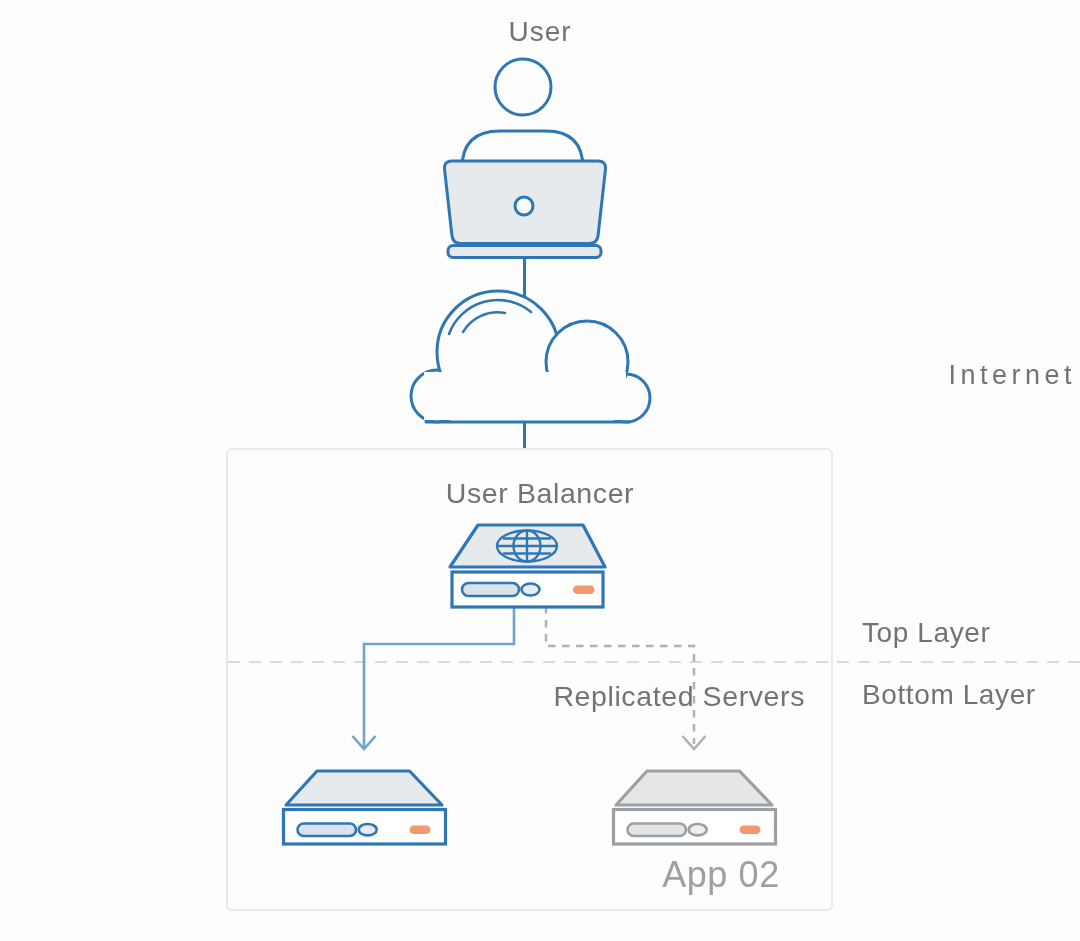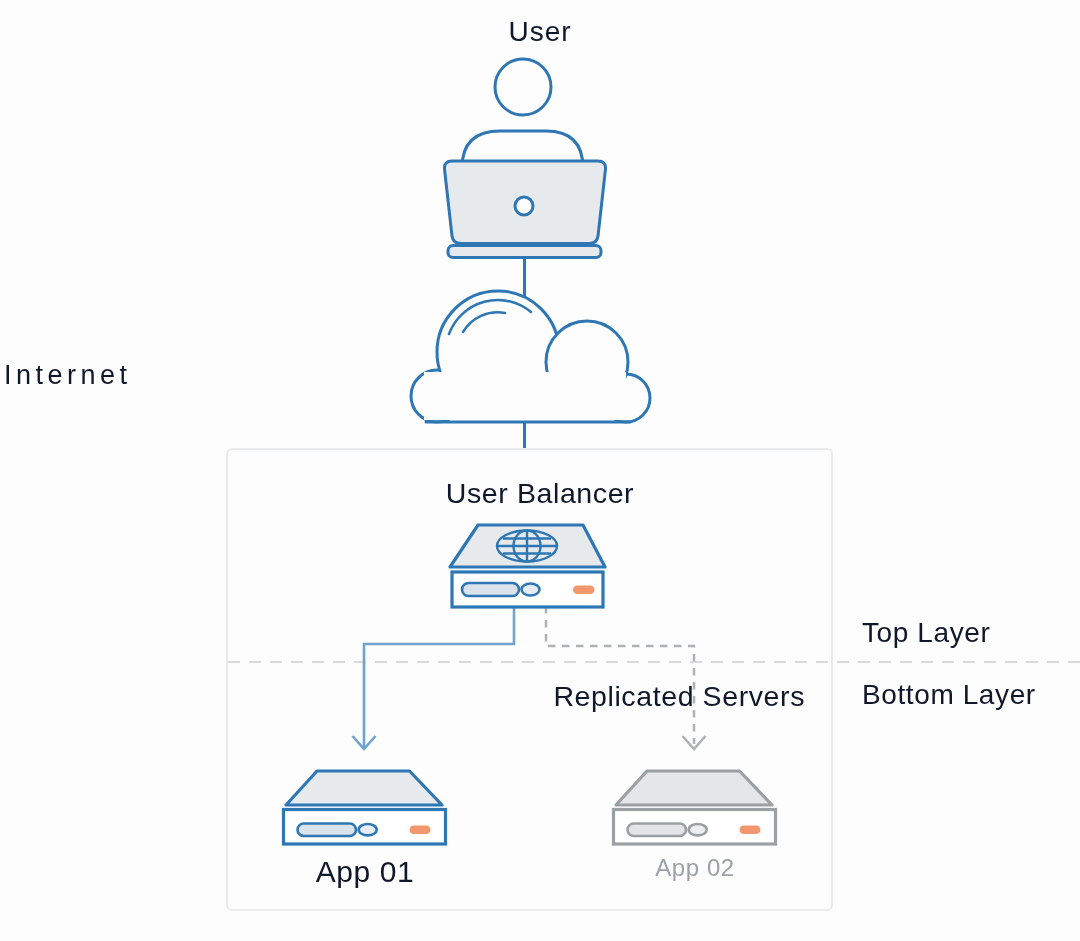--- a/index.html
+++ b/index.html
@@ -6,34 +6,34 @@
   .canvas{
     position:relative;width:1080px;height:941px;background:#fdfdfd;overflow:hidden;
     font-family:"Liberation Sans","DejaVu Sans",sans-serif;
   }
   .layer-box{
     position:absolute;left:226px;top:448px;width:603px;height:459px;
     border:2px solid #e9eaeb;border-radius:6px;background:transparent;
   }
   svg.diagram{position:absolute;left:0;top:0;}
   .lbl{
-    position:absolute;color:#0f172a;font-size:28px;letter-spacing:0.6px;
+    position:absolute;color:#737373;font-size:28px;letter-spacing:0.6px;
     white-space:nowrap;line-height:1.1;
   }
   .lbl-user{left:0;right:0;top:17px;text-align:center;letter-spacing:1px;}
   .lbl-internet{
-    left:0;right:0;top:361px;text-align:left;font-size:27px;letter-spacing:4.5px;
+    left:0;right:0;top:361px;text-align:right;font-size:27px;letter-spacing:4.5px;
   }
   .lbl-internet span{background:#fdfdfd;padding:0 4px;}
   .lbl-loadbalancer{left:0;right:0;top:478px;text-align:center;font-size:28.5px;}
   .lbl-toplayer{left:862px;top:618px;}
   .lbl-bottomlayer{left:862px;top:680px;}
   .lbl-replicated{left:255px;width:550px;top:681px;text-align:right;font-size:28.5px;}
   .lbl-app01{left:283px;width:164px;top:855px;text-align:center;font-size:30px;}
-  .lbl-app02{left:613px;width:164px;top:855px;text-align:center;font-size:24px;color:#9ca1a5;}
+  .lbl-app02{left:639px;width:164px;top:855px;text-align:center;font-size:36px;color:#9ca1a5;}
 </style>
 </head>
 <body>
 
 <div class="canvas">
 
   <div class="layer-box"></div>
 
   <svg class="diagram" width="1080" height="941" viewBox="0 0 1080 941">
 
@@ -112,17 +112,16 @@
   </div>
 
   <div class="lbl lbl-loadbalancer">User Balancer</div>
 
   <div class="lbl lbl-toplayer">Top Layer</div>
 
   <div class="lbl lbl-bottomlayer">Bottom Layer</div>
 
   <div class="lbl lbl-replicated">Replicated Servers</div>
 
-  <div class="lbl lbl-app01">App 01</div>
 
   <div class="lbl lbl-app02">App 02</div>
 
 </div>
 
 </body></html>

